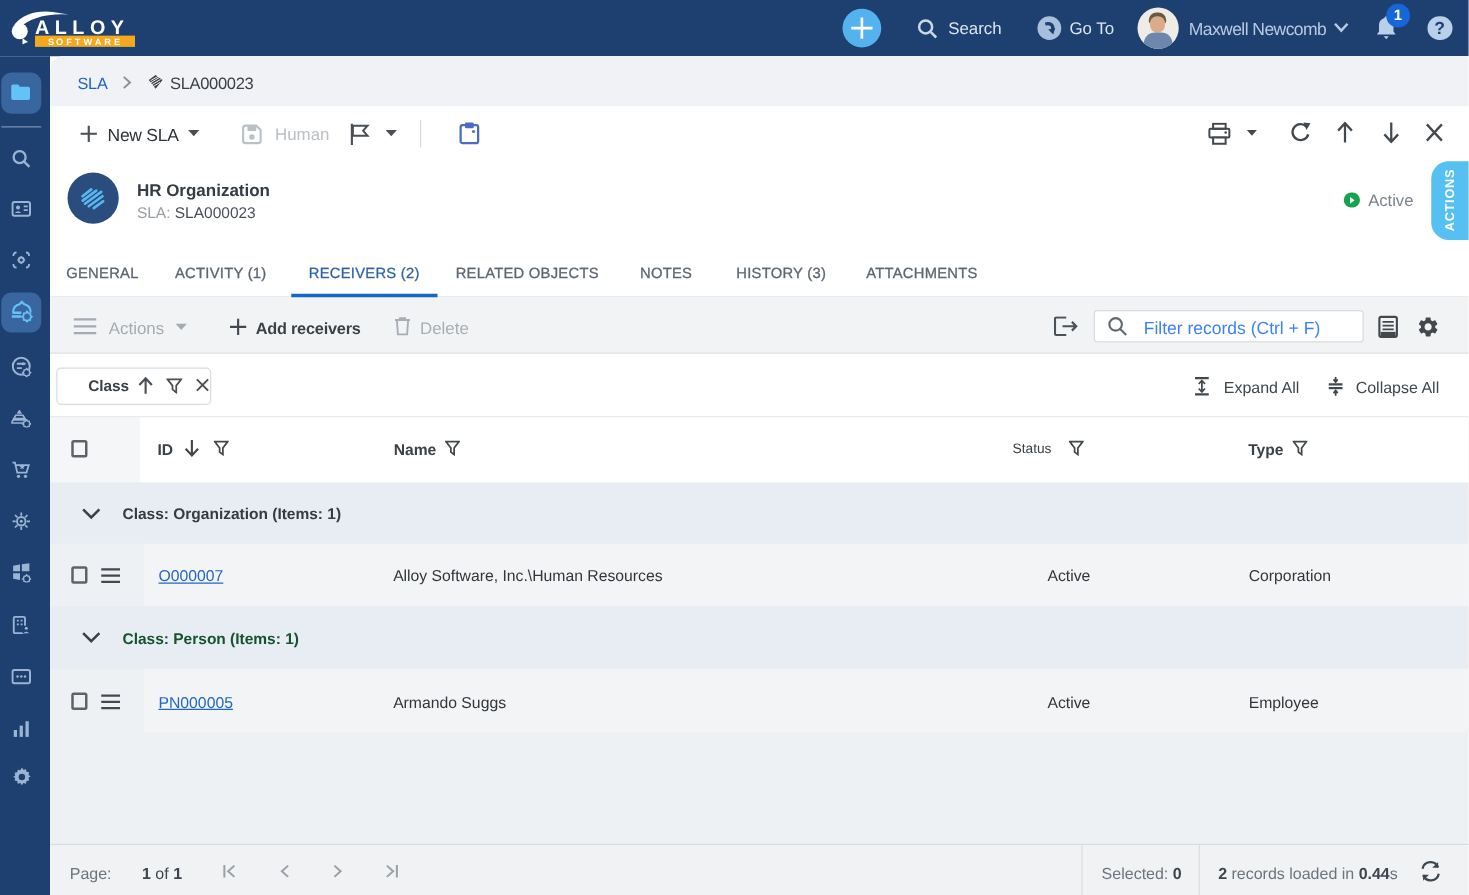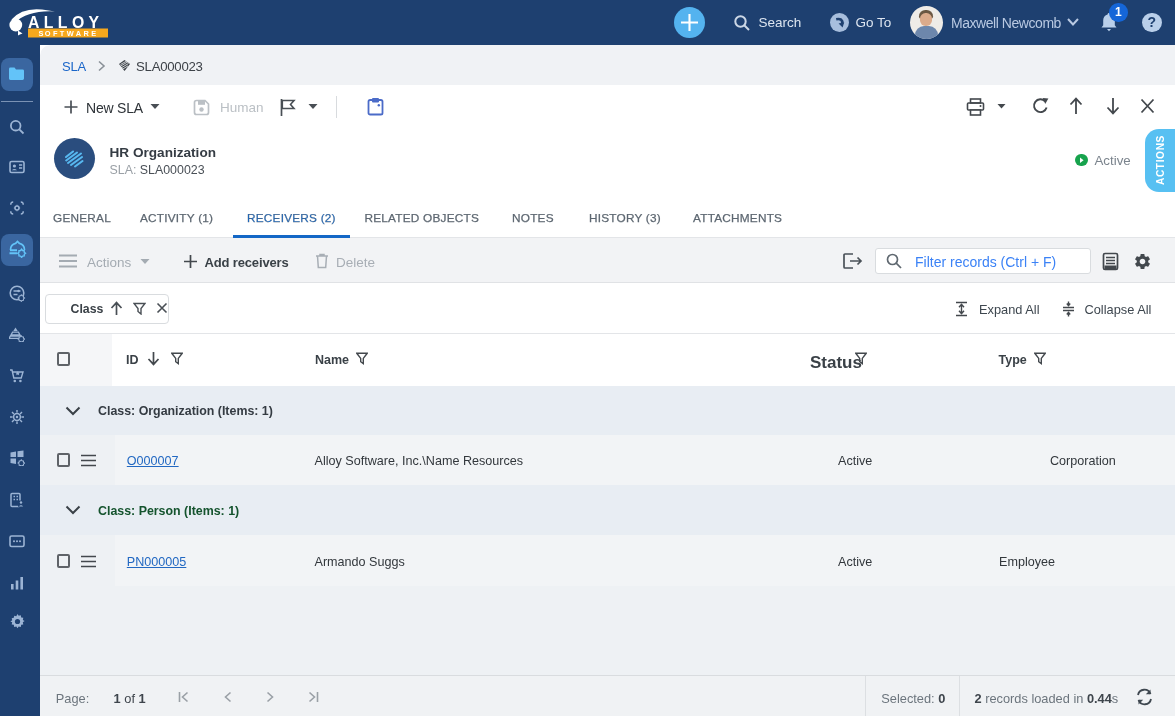--- a/index.html
+++ b/index.html
@@ -316,42 +316,42 @@
   <svg class="abs" style="left:107px;top:306px" width="13" height="15" viewBox="0 0 13 15">
       <path d="M6.5 1 V13 M1.5 8 L6.5 13.4 L11.5 8" fill="none" stroke="#43484d" stroke-width="1.7"></path>
     </svg>
   <svg class="abs" style="left:131px;top:307px" width="12" height="13" viewBox="0 0 12 13">
       <path d="M0.8 1.3 H11.2 L7.3 6.4 V11.6 L4.7 9.7 V6.4 Z" fill="none" stroke="#43484d" stroke-width="1.4"></path>
     </svg>
   <div class="abs" style="left:275px;top:307.5px;font-size:12.5px;font-weight:bold;color:#3a4147">Name</div>
   <svg class="abs" style="left:316px;top:307px" width="12" height="13" viewBox="0 0 12 13">
       <path d="M0.8 1.3 H11.2 L7.3 6.4 V11.6 L4.7 9.7 V6.4 Z" fill="none" stroke="#43484d" stroke-width="1.4"></path>
     </svg>
-  <div class="abs" style="left:770px;top:307.5px;font-size:17px;font-weight:bold;color:#3a4147">Status</div>
+  <div class="abs" style="left:770px;top:307.5px;font-size:11px;font-weight:normal;color:#3a4147">Status</div>
   <svg class="abs" style="left:815px;top:307px" width="12" height="13" viewBox="0 0 12 13">
       <path d="M0.8 1.3 H11.2 L7.3 6.4 V11.6 L4.7 9.7 V6.4 Z" fill="none" stroke="#43484d" stroke-width="1.4"></path>
     </svg>
   <div class="abs" style="left:958.5px;top:307.5px;font-size:12.5px;font-weight:bold;color:#3a4147">Type</div>
   <svg class="abs" style="left:994px;top:307px" width="12" height="13" viewBox="0 0 12 13">
       <path d="M0.8 1.3 H11.2 L7.3 6.4 V11.6 L4.7 9.7 V6.4 Z" fill="none" stroke="#43484d" stroke-width="1.4"></path>
     </svg>
 
   <svg class="abs" style="left:25px;top:361px" width="16" height="10" viewBox="0 0 16 10">
       <path d="M1.5 1.5 L8 8 L14.5 1.5" fill="none" stroke="#3a4147" stroke-width="2"></path>
     </svg>
   <div class="abs" style="left:58px;top:359px;font-size:12.4px;font-weight:bold;color:#343b42">Class: Organization (Items: 1)</div>
 
   <div class="abs cb" style="left:16.5px;top:408px"></div>
   <svg class="abs" style="left:40px;top:409px" width="17" height="13" viewBox="0 0 17 13">
       <path d="M1 1.5 h15 M1 6.5 h15 M1 11.5 h15" stroke="#43484d" stroke-width="1.7"></path>
     </svg>
   <div class="abs" style="left:86.8px;top:408.5px;font-size:12.6px;color:#2268c2;text-decoration:underline">O000007</div>
-  <div class="abs" style="left:274.5px;top:408.5px;font-size:12.6px;color:#32373c">Alloy Software, Inc.\Name Resources</div>
+  <div class="abs" style="left:274.5px;top:408.5px;font-size:12.6px;color:#32373c">Alloy Software, Inc.\Human Resources</div>
   <div class="abs" style="left:798px;top:408.5px;font-size:12.6px;color:#32373c">Active</div>
-  <div class="abs" style="left:1010px;top:408.5px;font-size:12.6px;color:#32373c">Corporation</div>
+  <div class="abs" style="left:959px;top:408.5px;font-size:12.6px;color:#32373c">Corporation</div>
 
   <svg class="abs" style="left:25px;top:460px" width="16" height="10" viewBox="0 0 16 10">
       <path d="M1.5 1.5 L8 8 L14.5 1.5" fill="none" stroke="#3a4147" stroke-width="2"></path>
     </svg>
   <div class="abs" style="left:58px;top:459px;font-size:12.4px;font-weight:bold;color:#14532d">Class: Person (Items: 1)</div>
 
   <div class="abs cb" style="left:16.5px;top:509px"></div>
   <svg class="abs" style="left:40px;top:510px" width="17" height="13" viewBox="0 0 17 13">
       <path d="M1 1.5 h15 M1 6.5 h15 M1 11.5 h15" stroke="#43484d" stroke-width="1.7"></path>
     </svg>

